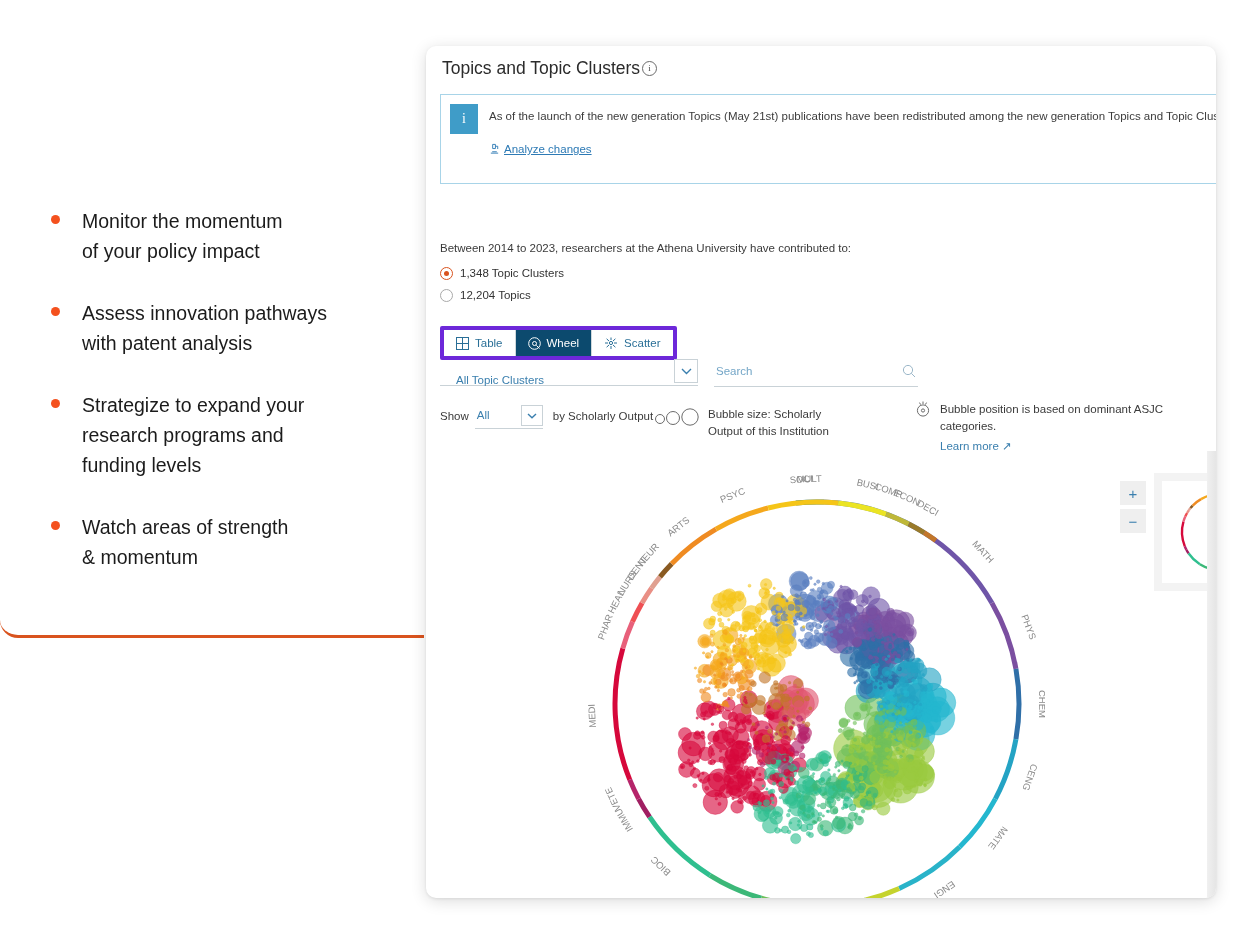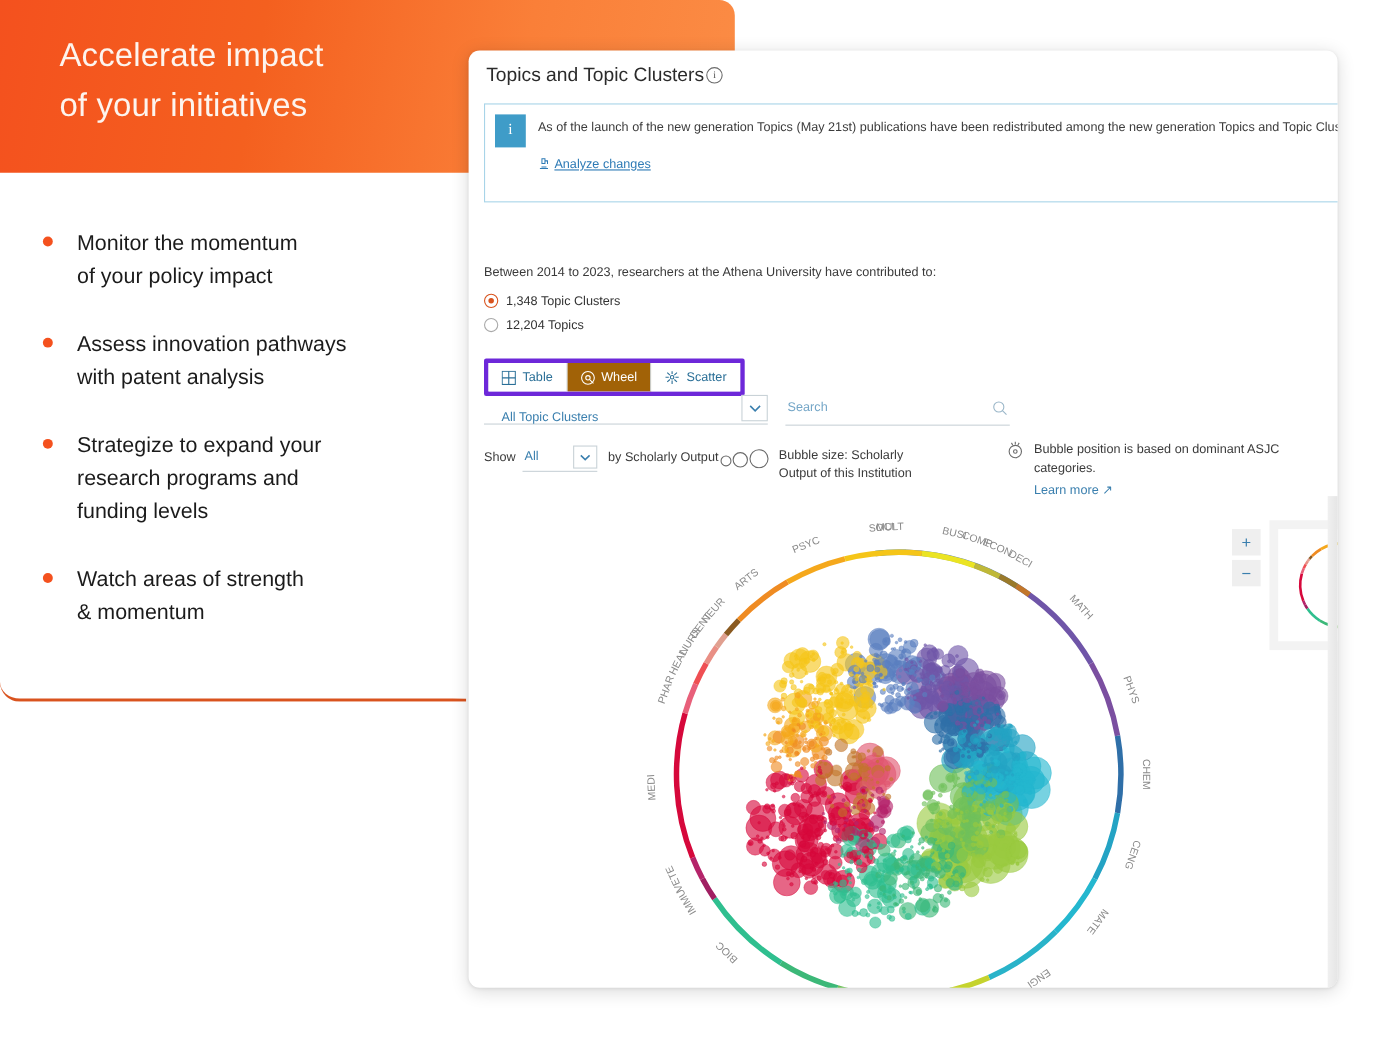--- a/index.html
+++ b/index.html
@@ -33,21 +33,21 @@
     position: absolute; left: 54px; top: 28px;
     width: 420px;
     color: #fdf4ee;
     font-size: 30px;
     line-height: 45px;
     font-weight: 400;
     letter-spacing: .1px;
     white-space: pre-line;
   }
   .bullets {
-    position: absolute; left: 32px; top: 206px;
+    position: absolute; left: 44px; top: 206px;
     width: 370px;
   }
   .bullet-row { position: relative; margin-bottom: 32px; padding-left: 38px; }
   .bullet-dot {
     position: absolute; left: 7px; top: 9px;
     width: 9px; height: 9px; border-radius: 50%;
     background: #f4511e;
   }
   .bullet-text {
     font-size: 19.5px;
@@ -131,21 +131,21 @@
     display: flex; border: 4px solid #6d28d9; border-radius: 2px; overflow:hidden;
     height: 26px;
   }
   .tab {
     display:flex; align-items:center; gap:6px;
     padding: 0 12px; font-size: 11.5px; color: #2a6f97;
     background:#fff; border-right: 1px solid #cfd8dc; height:100%;
     box-sizing:border-box;
   }
   .tab:last-child { border-right:none; }
-  .tab.active { background:#a16207; color:#fff; }
+  .tab.active { background:#0c4a6e; color:#fff; }
   .tab svg { display:block; }
 
   
   .select-clusters {
     position: absolute; left: 14px; top: 313px;
     width: 258px; height: 26px;
     border-bottom: 1px solid #c9d2d7;
   }
   .select-clusters .val {
     position:absolute; left:16px; top:5px; font-size:11.5px; color:#3a7fae;margin-top:10px;
@@ -194,24 +194,20 @@
     position:absolute; left:781px; top:0; width:12px; height:500px;
     background:linear-gradient(90deg,#f0f0f0,#e2e2e2);
   }
 </style>
 </head>
 <body>
 
 <div id="stage">
 
   <div class="left-card">
-    <div class="left-header">
-      <div class="left-header-title">Accelerate impact
-of your initiatives</div>
-    </div>
     <div class="bullets">
       <div class="bullet-row">
         <span class="bullet-dot"></span>
         <span class="bullet-text">Monitor the momentum
 of your policy impact</span>
       </div>
       <div class="bullet-row">
         <span class="bullet-dot"></span>
         <span class="bullet-text">Assess innovation pathways
 with patent analysis</span>

